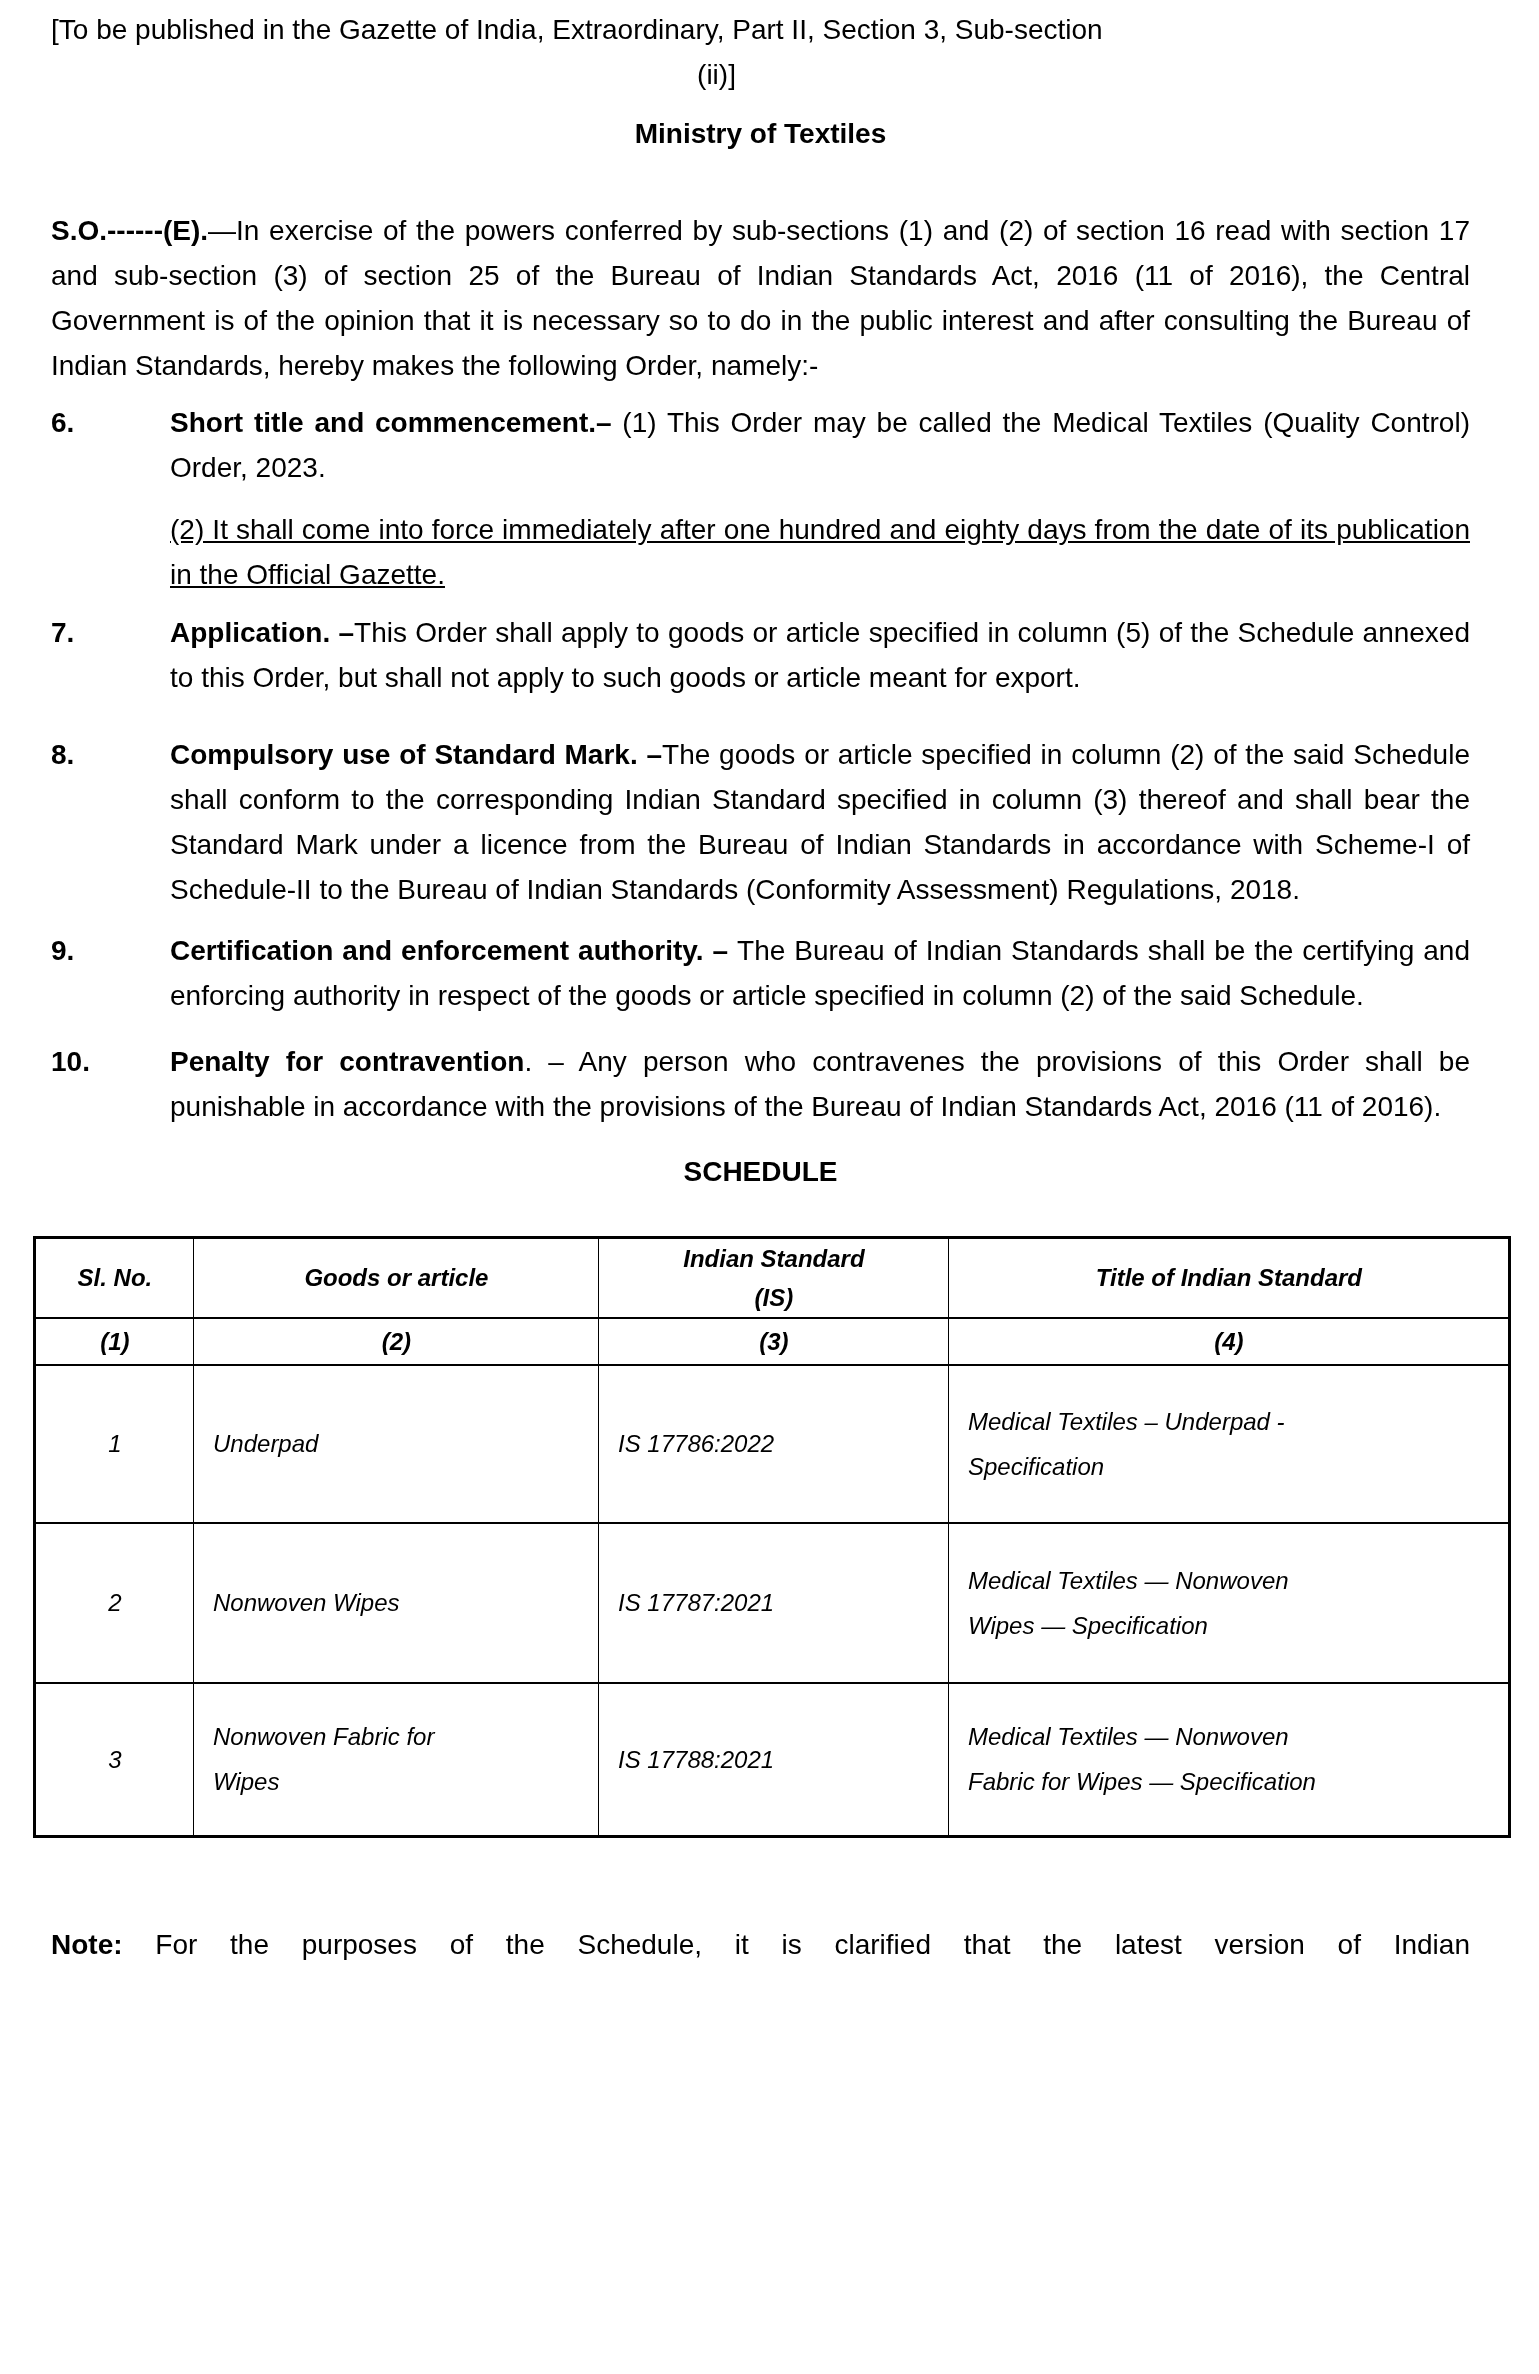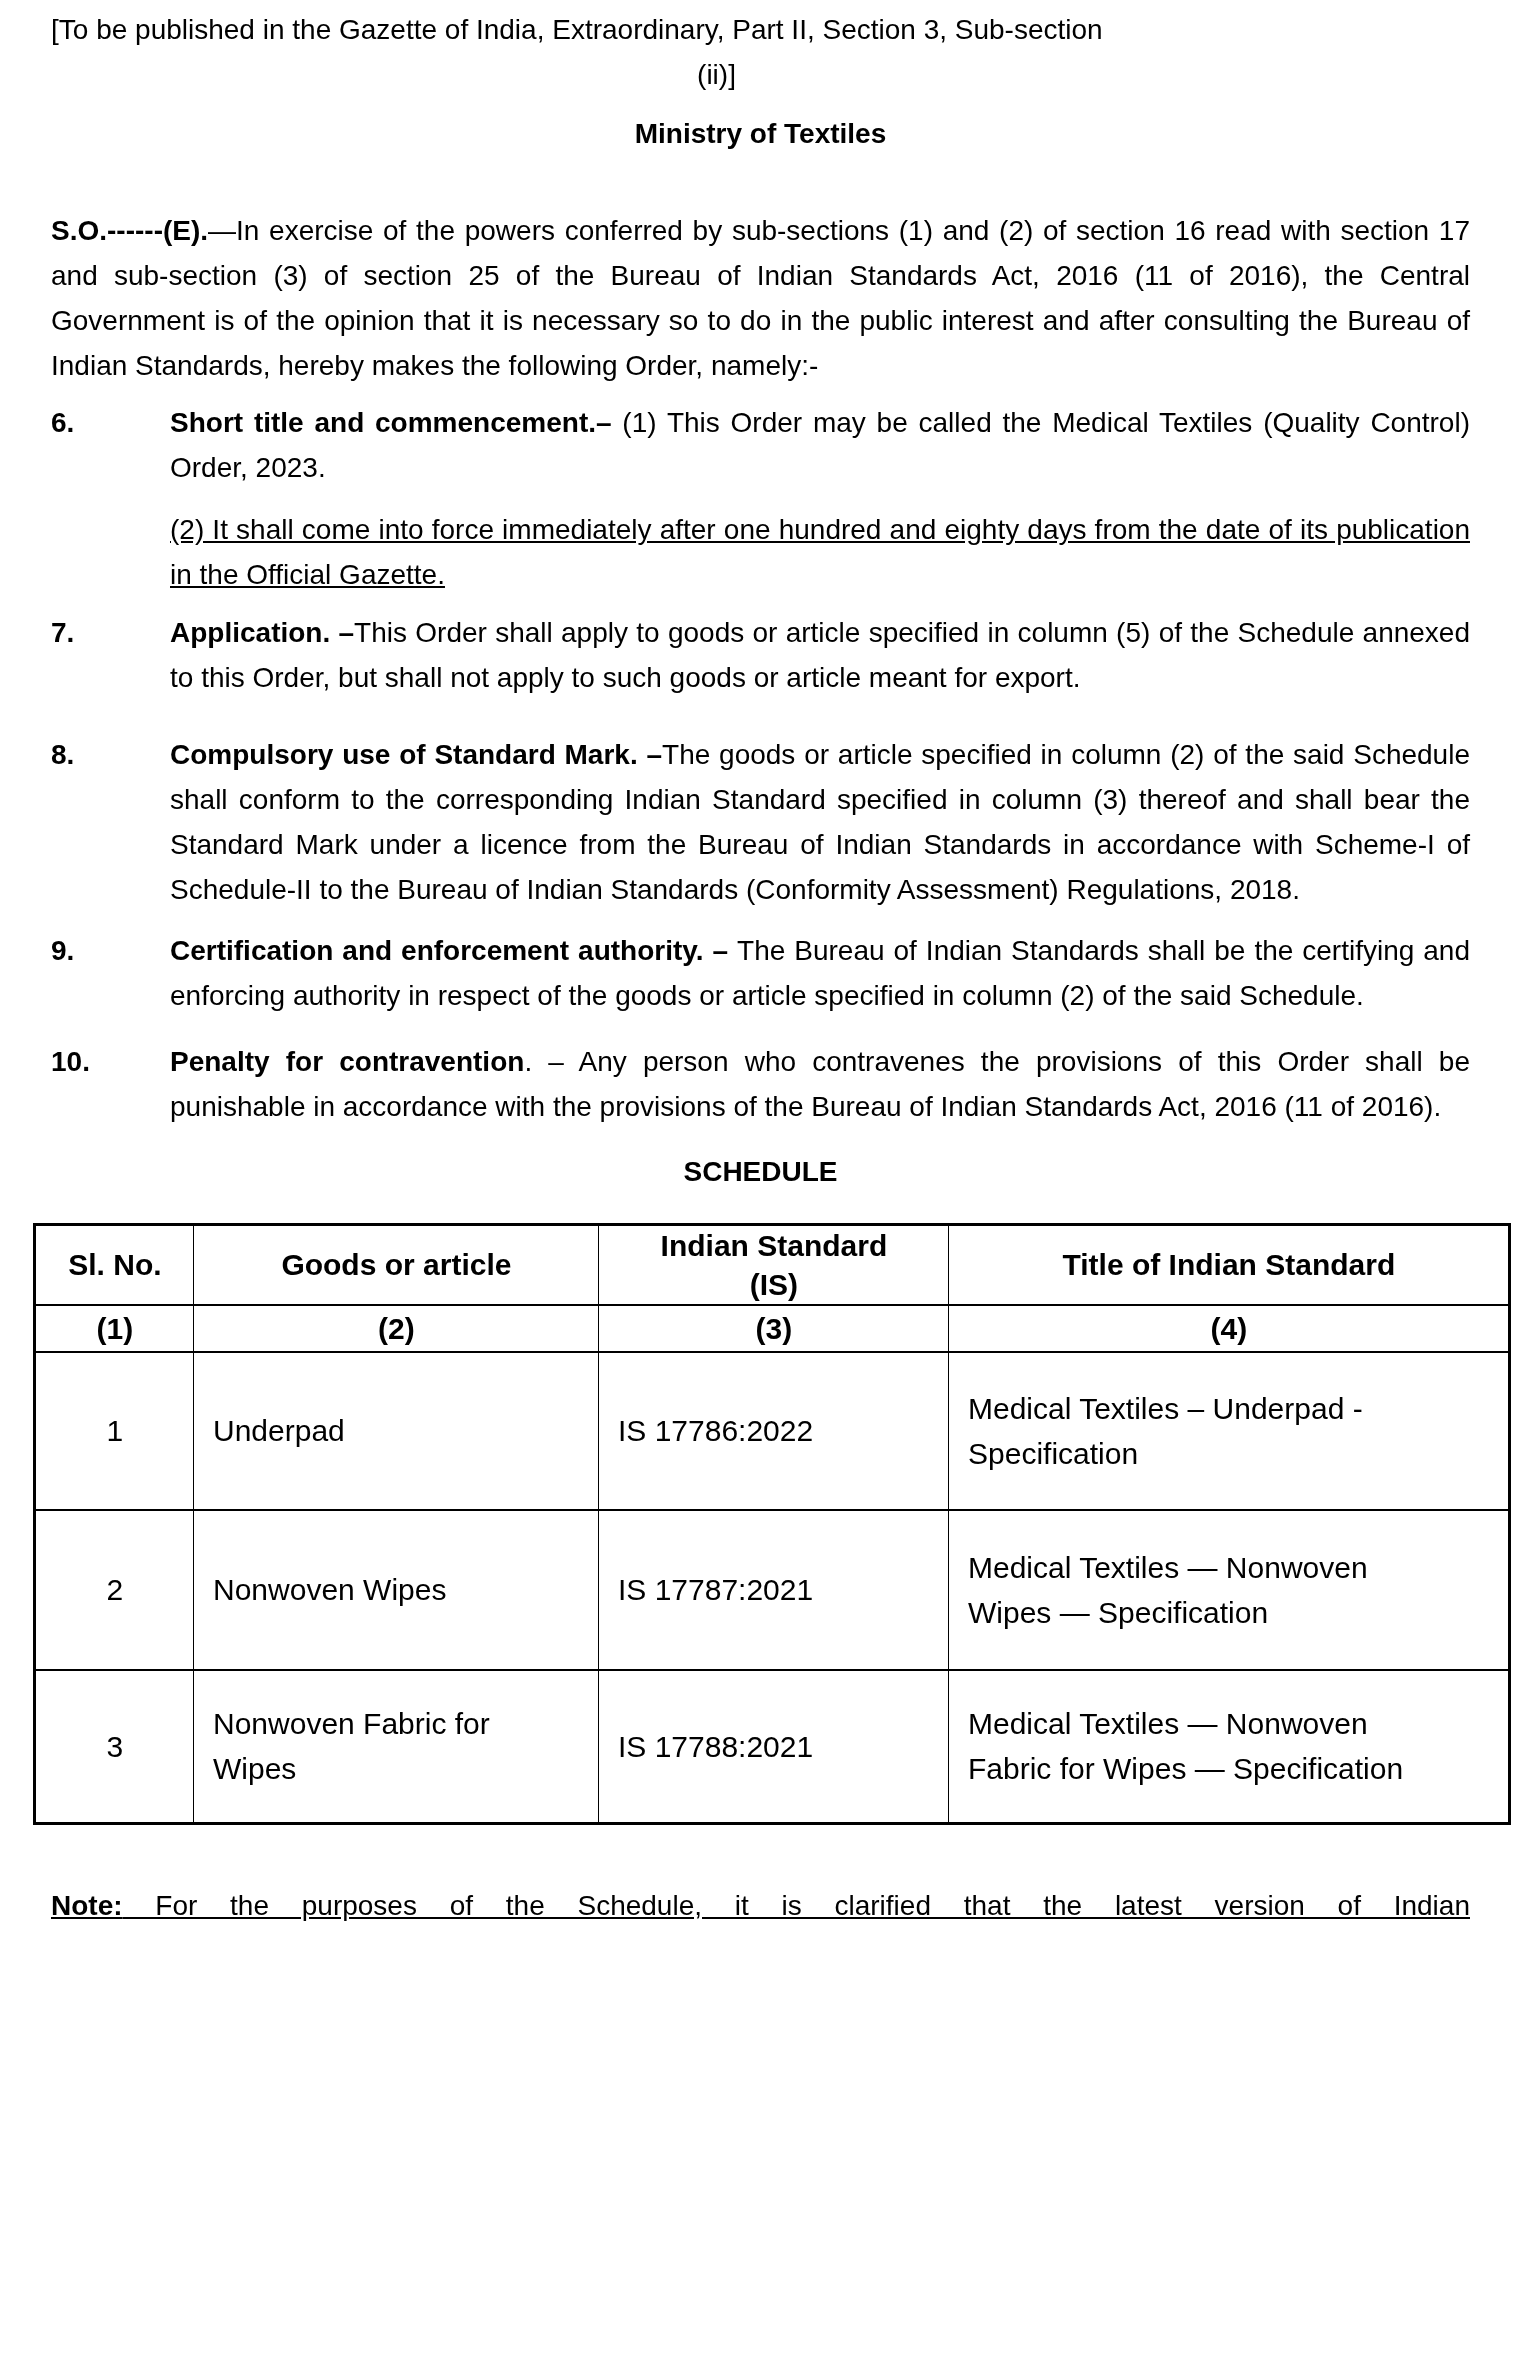--- a/index.html
+++ b/index.html
@@ -26,39 +26,39 @@
   .m-s6sub{margin-top:17.6px;text-decoration:underline;}
   .m-s7{margin-top:13px;}
   .m-s8{margin-top:32px;}
   .m-s9{margin-top:16px;}
   .m-s10{margin-top:21px;}
   .h-schedule{margin-top:19.5px;}
   b{font-weight:bold;}
 
   table.schedule{
     border-collapse:collapse;table-layout:fixed;
-    width:1475px;margin-left:-17.6px;margin-top:29px;
-    font-size:30px;line-height:45px;
+    width:1475px;margin-left:-17.6px;margin-top:42px;
+    font-size:24px;line-height:45px;font-style:italic;
   }
   table.schedule{border:3.7px solid #000;}
   table.schedule th, table.schedule td{
     border:1.9px solid #000;border-top:2.8px solid #000;border-bottom:2.8px solid #000;
     padding:0 18.6px;vertical-align:middle;
     white-space:pre-line;overflow:hidden;
   }
   table.schedule th{font-weight:bold;text-align:center;line-height:39px;padding:0 7.4px;}
   tr.tr-head{height:74px;}
   tr.tr-nums{height:46px;}
   tr.tr-nums td{text-align:center;font-weight:bold;}
   tr.tr-r1{height:158px;}
   tr.tr-r2{height:160px;}
   tr.tr-r3{height:154px;}
   td.c-sl{text-align:center;}
   td.c-goods, td.c-is, td.c-title{text-align:left;}
-  .note{margin-top:58px;text-align:justify;text-align-last:justify;text-decoration:underline;}
+  .note{margin-top:84px;text-align:justify;text-align-last:justify;}
 </style>
 </head>
 <body>
 
 <div class="doc">
 
   <div>
     <div class="pub-line1">[To be published in the Gazette of India, Extraordinary, Part II, Section 3, Sub-section</div>
     <div class="pub-line2">(ii)]</div>
   </div>

